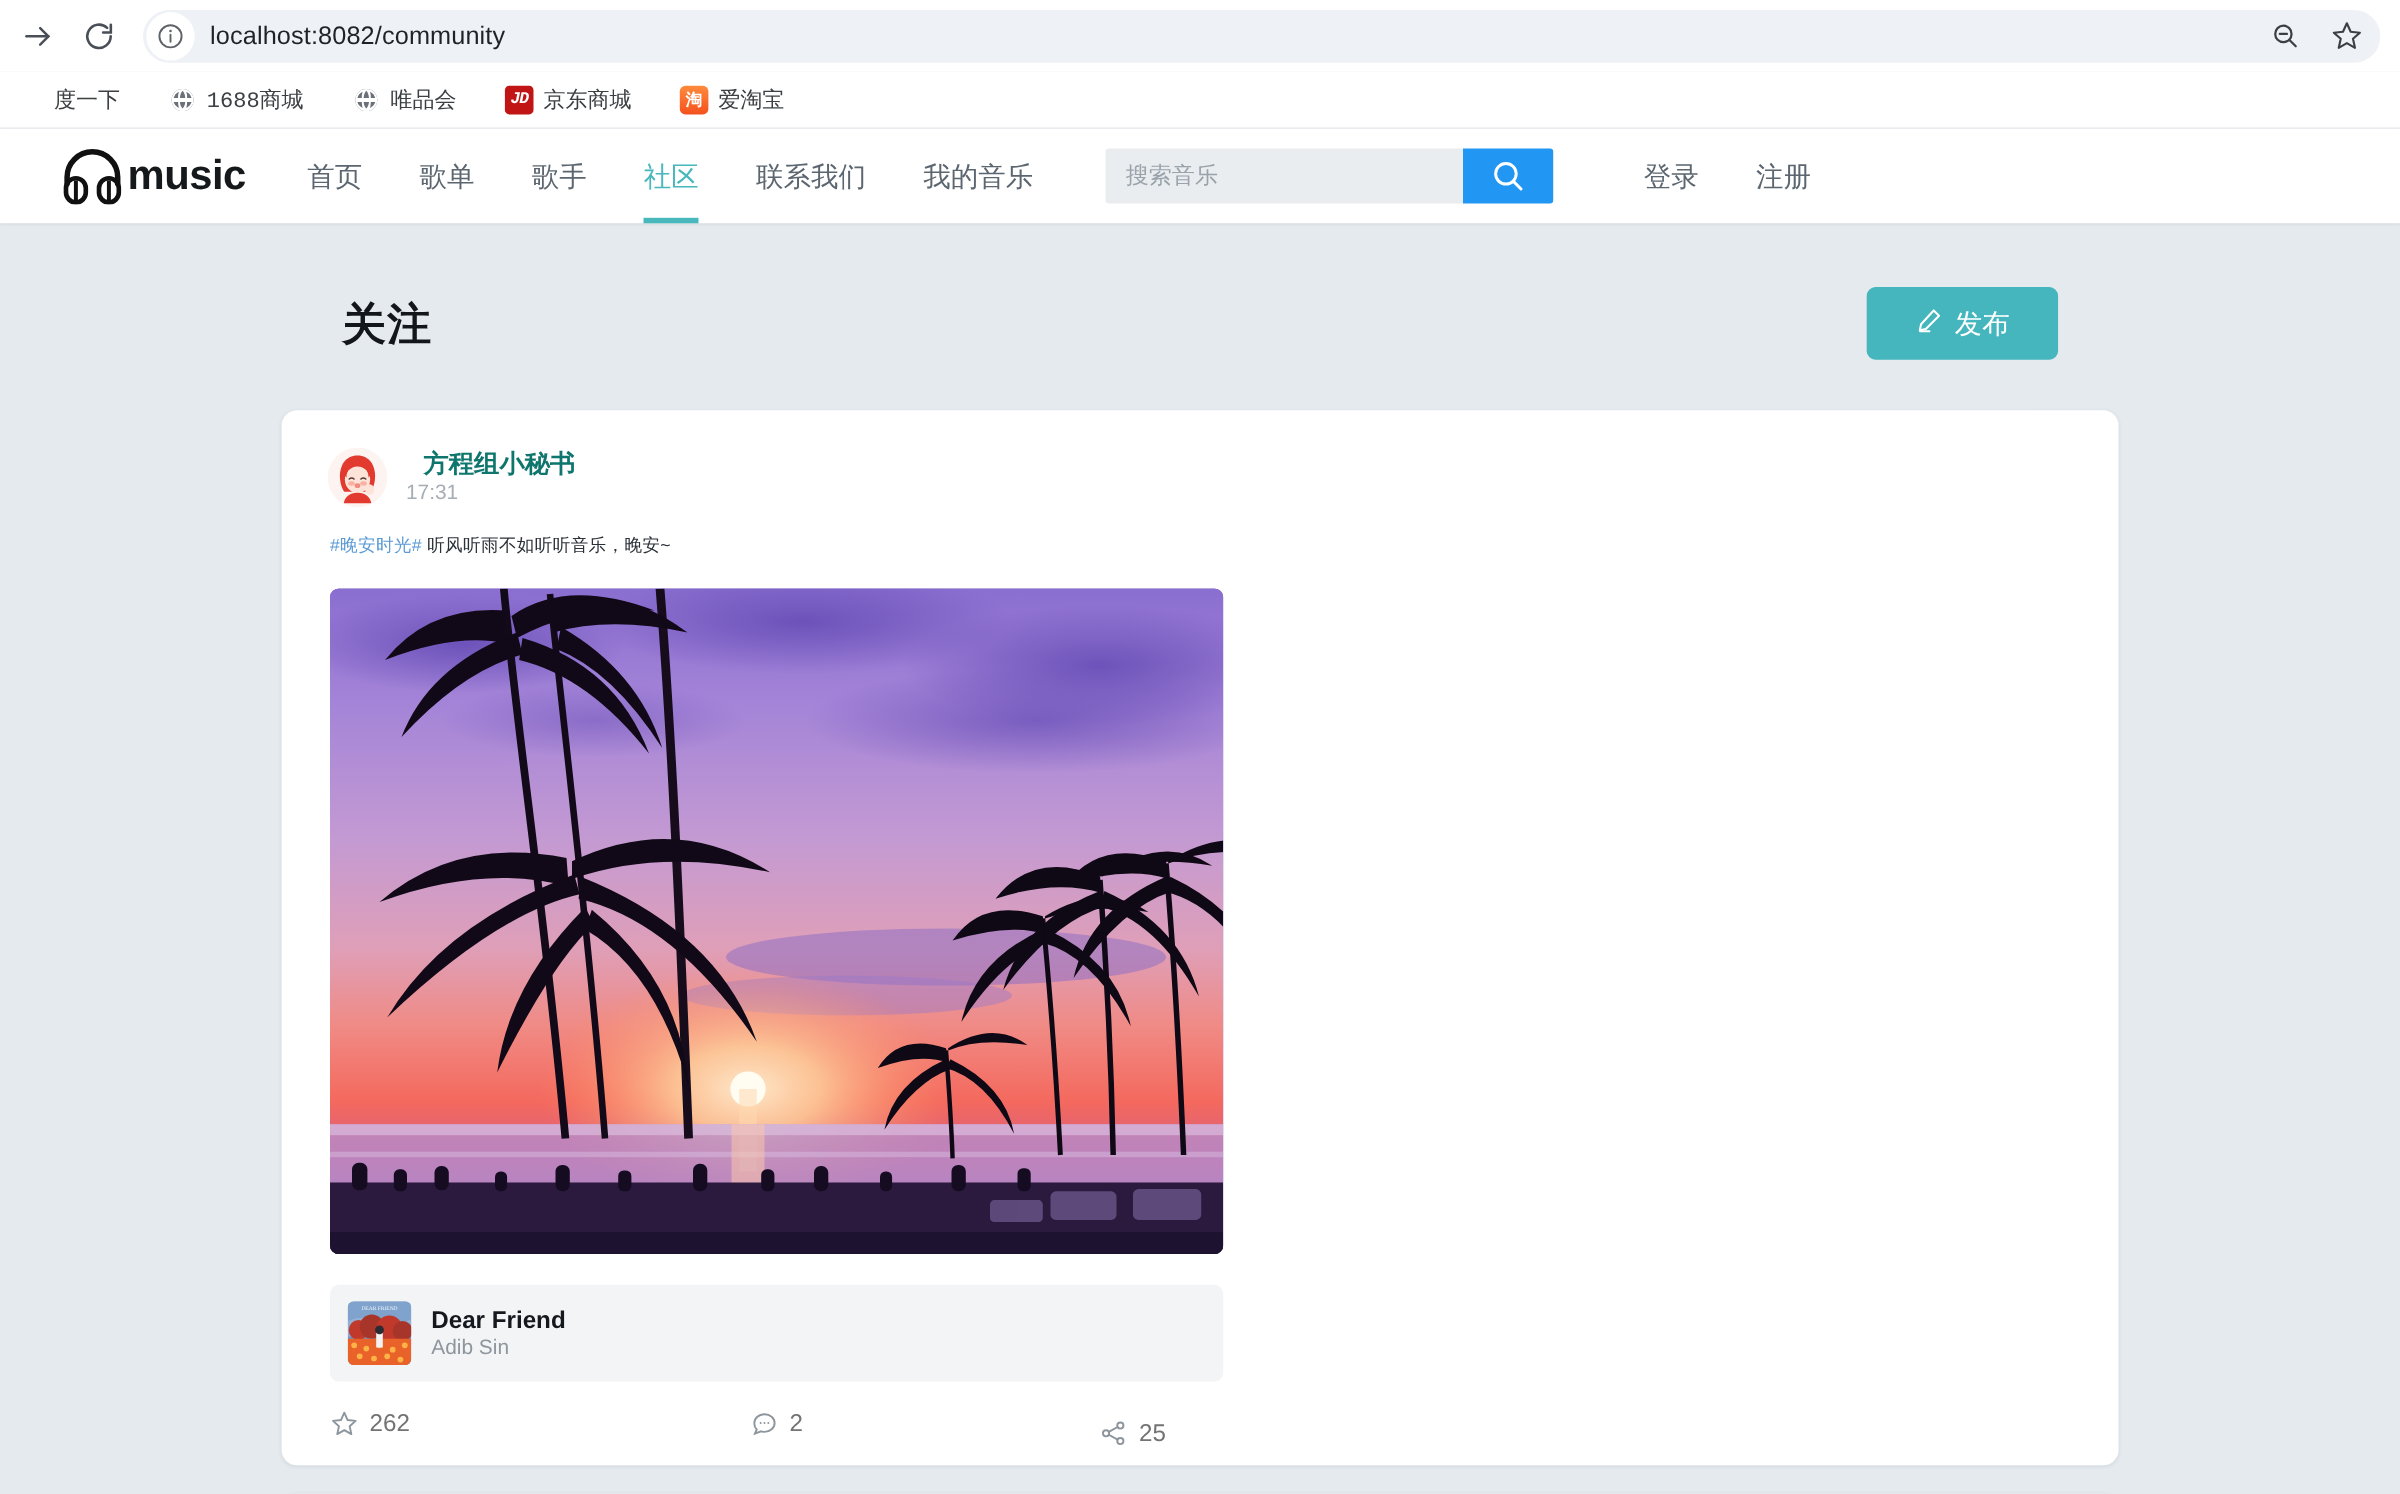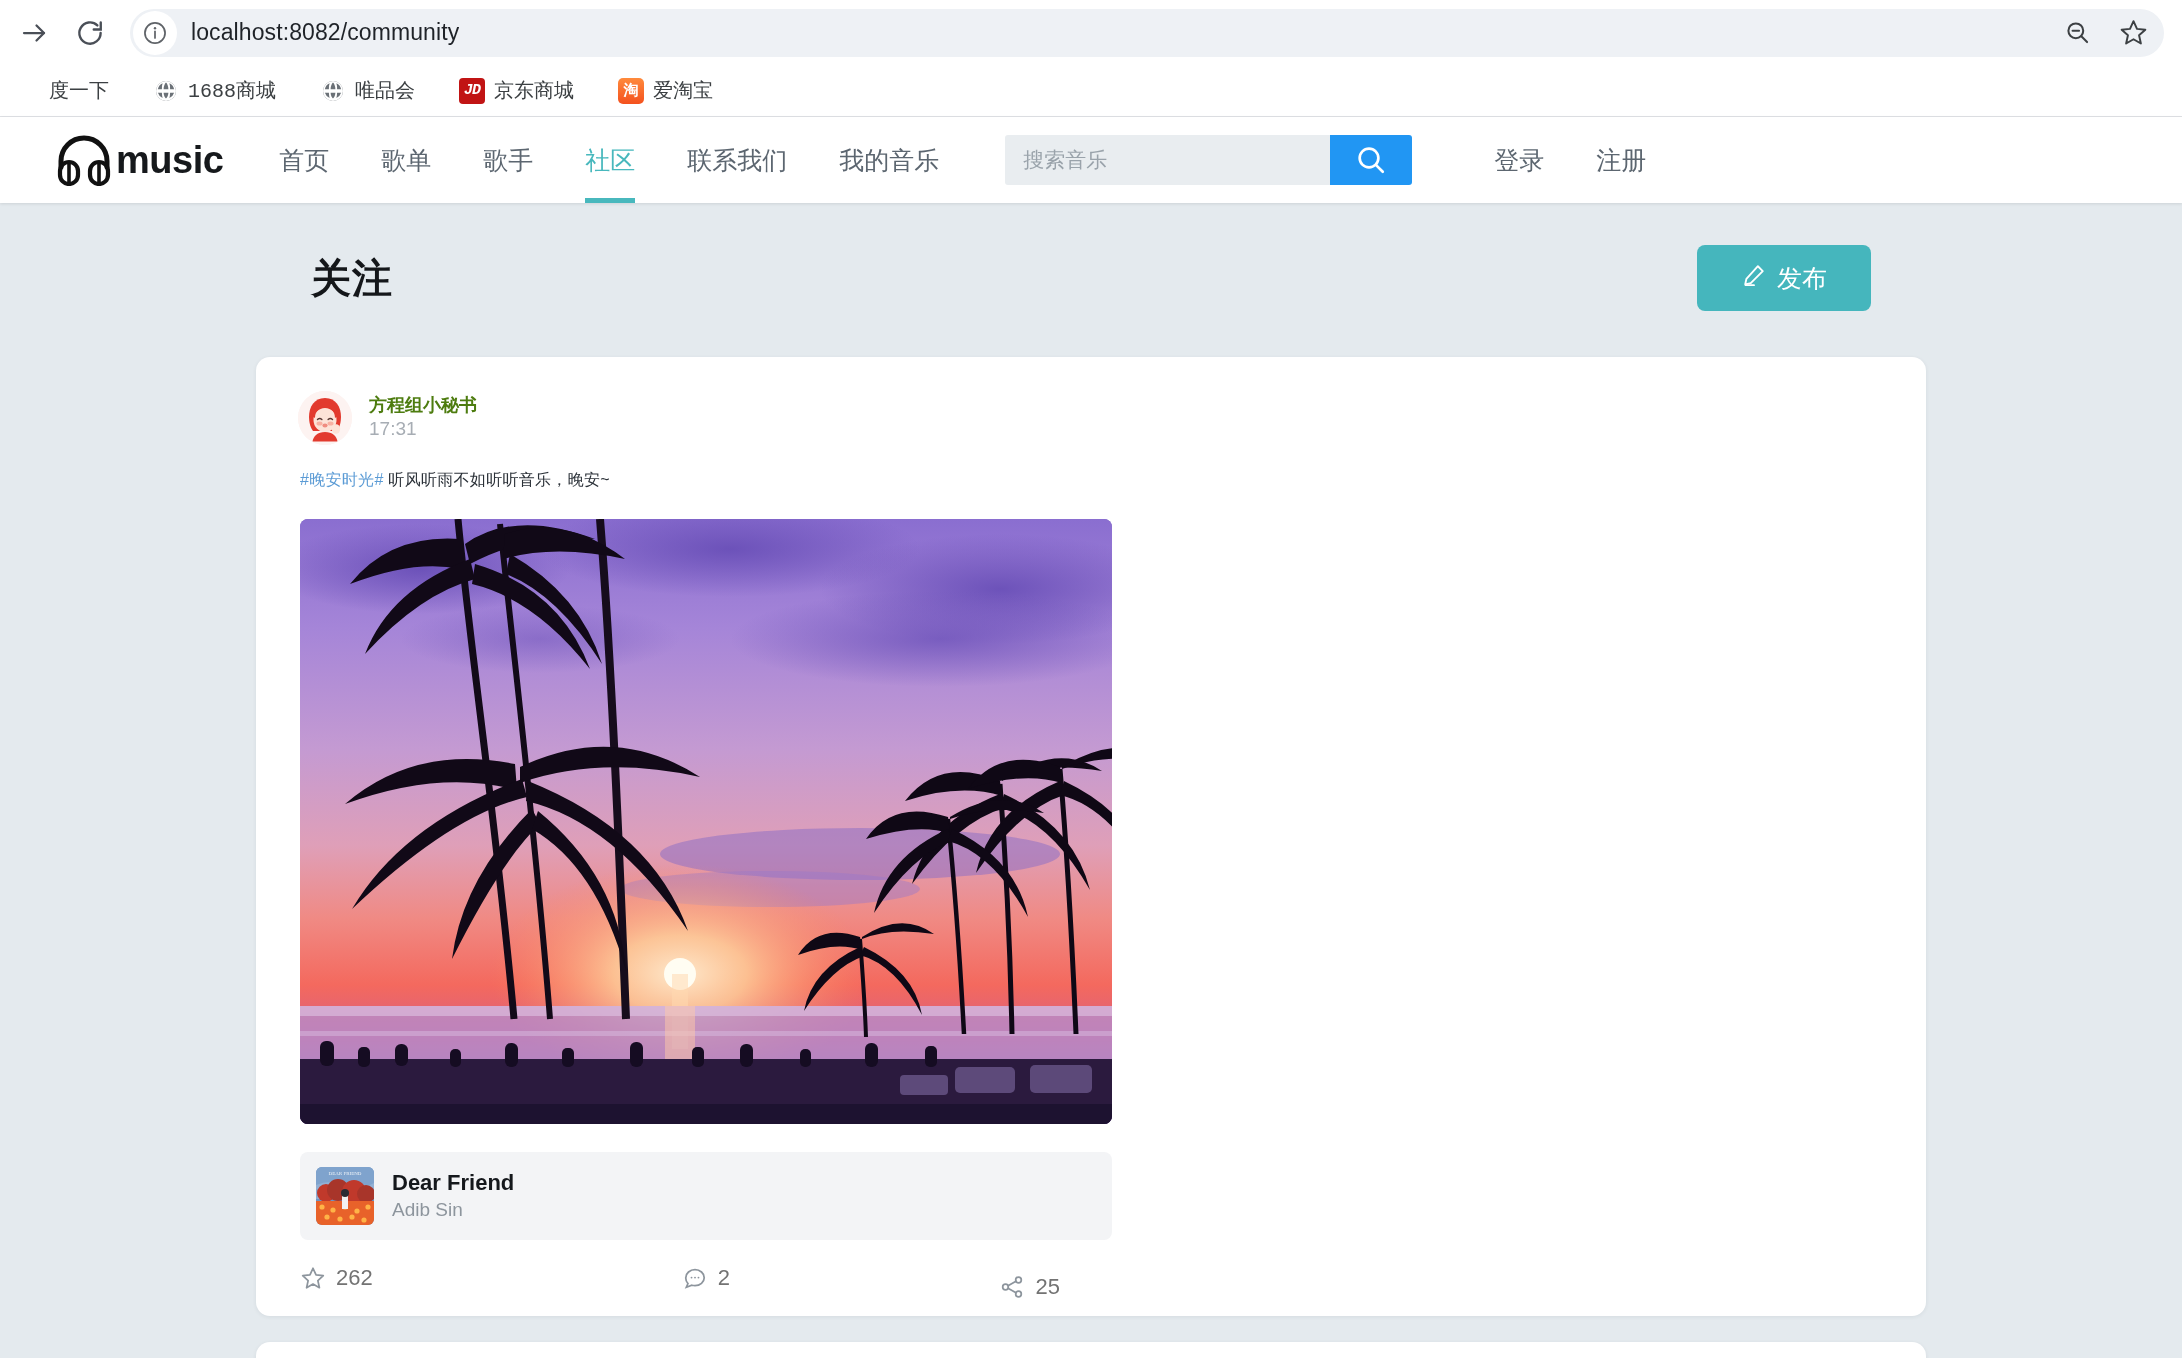--- a/index.html
+++ b/index.html
@@ -109,42 +109,42 @@
   .auth{ display:flex; align-items:center; margin-left:56px; }
   .auth-link{ font-size:25px; color:#5c6670; padding:0 26px; white-space:nowrap; }
 
   
   .page{
     width:100%; height:calc(1358px - 65px - 52px - 86px);
     background:#e4eaee; overflow:hidden; position:relative;
   }
   .page-head{
     display:flex; align-items:center; justify-content:space-between;
-    padding:42px 0 0 0; margin:0 auto; width:1560px;
+    padding:42px 0 0 0; margin:16px auto; width:1560px;
   }
   .page-title{ font-size:40px; font-weight:bold; color:#14171a; letter-spacing:1px; }
   .publish-btn{
     background:#45b6bd; border:none; cursor:pointer; color:#ffffff;
     width:174px; height:66px; border-radius:8px;
     display:flex; align-items:center; justify-content:center; gap:10px;
     font-size:25px; font-family:"Liberation Sans","DejaVu Sans",sans-serif;
   }
 
   .feed{ width:1670px; margin:46px auto 0 auto; }
   .post-card{
     background:#ffffff; border-radius:14px; padding:34px 42px 0 42px;
     box-shadow:0 1px 4px rgba(20,40,60,.07);
     margin-bottom:26px;
   }
   .post-head{ display:flex; align-items:center; gap:17px; }
   .avatar{
     width:54px; height:54px; border-radius:50%; flex:none; overflow:hidden;
     background:#fdf1ef;
   }
-  .post-author{ font-size:18px; font-weight:bold; color:#4d7c0f; line-height:1.25; }
+  .post-author{ font-size:23px; font-weight:bold; color:#0f766e; line-height:1.25;margin-left:16px; }
   .post-time{ font-size:19px; color:#a7adb4; line-height:1.35; }
 
   .post-text{ font-size:16px; color:#2b3138; margin:25px 0 0 2px; letter-spacing:.3px; }
   .hashtag{ color:#5b9bd5; }
 
   .post-image{
     width:812px; height:605px; margin:28px 0 0 2px; border-radius:8px;
     overflow:hidden; position:relative; background:#7a5fc0;
   }
   .post-image svg{ display:block; width:100%; height:100%; }

